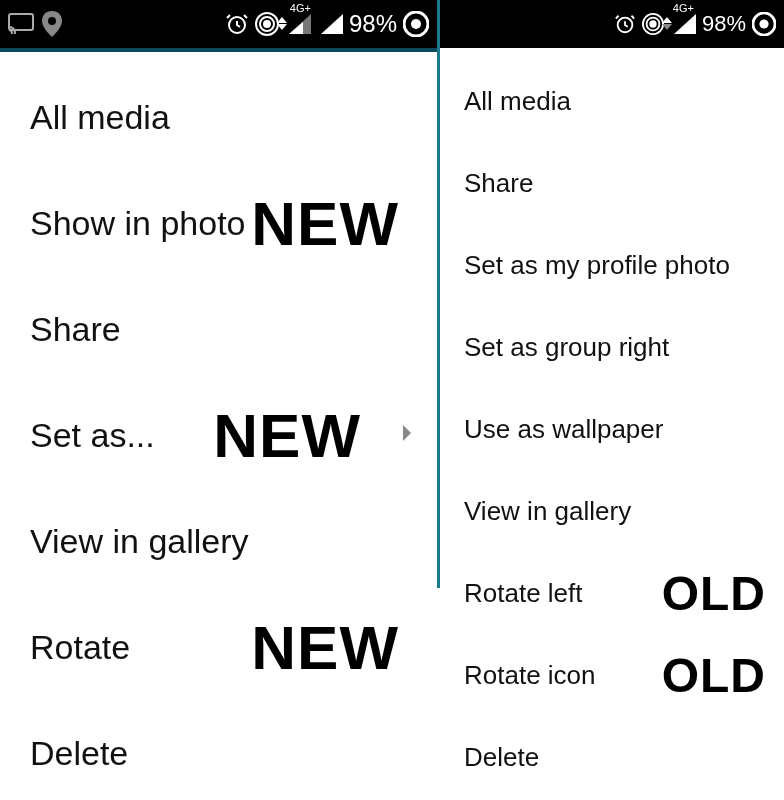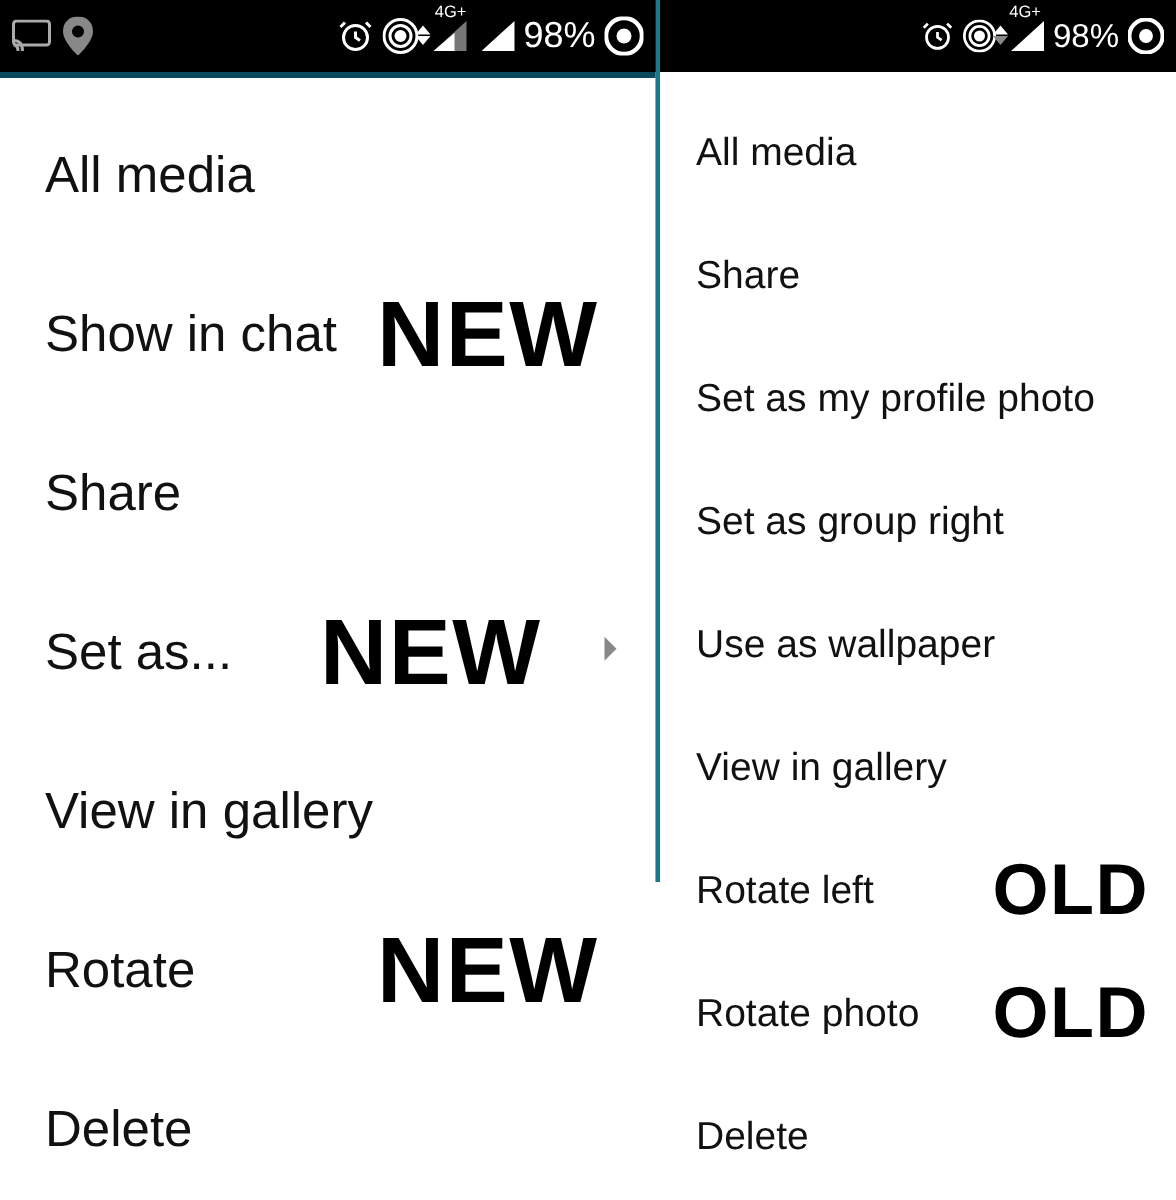--- a/index.html
+++ b/index.html
@@ -7,21 +7,21 @@
       width: 784px;
       height: 800px;
       display: flex;
       font-family: -apple-system, BlinkMacSystemFont, 'Segoe UI', sans-serif;
       background: #fff;
       overflow: hidden;
     }
     .panel {
       height: 588px;
       position: relative;
-      background: #4c1d95;
+      background: #8b5cf6;
     }
     .panel-left {
       width: 440px;
       border-right: 3px solid #1a7a8c;
     }
     .panel-right {
       width: 344px;
     }
     .status-bar {
       height: 48px;
@@ -191,21 +191,21 @@
         <circle cx="13" cy="13" r="5" fill="#fff"></circle>
       </svg>
     </span>
   </div>
 
   <div class="menu">
     <div class="menu-item">
       <span class="menu-text">All media</span>
     </div>
     <div class="menu-item">
-      <span class="menu-text">Show in chat</span>
+      <span class="menu-text">Show in photo</span>
       <span class="annotation anno-new">NEW</span>
     </div>
     <div class="menu-item">
       <span class="menu-text">Share</span>
     </div>
     <div class="menu-item">
       <span class="menu-text">Set as...</span>
       <span class="annotation anno-new" style="right:76px">NEW</span>
       <span class="chevron">
         <svg width="14" height="20" viewBox="0 0 14 20" fill="#888">
@@ -276,20 +276,20 @@
       <span class="menu-text">Use as wallpaper</span>
     </div>
     <div class="menu-item">
       <span class="menu-text">View in gallery</span>
     </div>
     <div class="menu-item">
       <span class="menu-text">Rotate left</span>
       <span class="annotation anno-old">OLD</span>
     </div>
     <div class="menu-item">
-      <span class="menu-text">Rotate photo</span>
+      <span class="menu-text">Rotate icon</span>
       <span class="annotation anno-old">OLD</span>
     </div>
     <div class="menu-item">
       <span class="menu-text">Delete</span>
     </div>
   </div>
 </div>
 
 </body></html>

